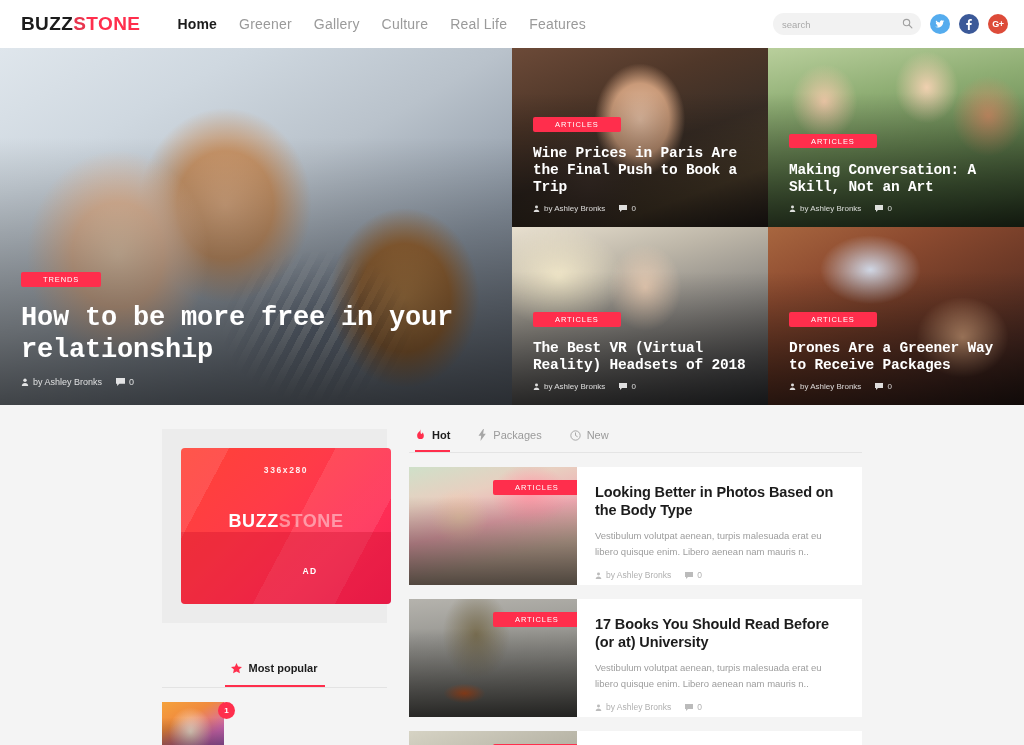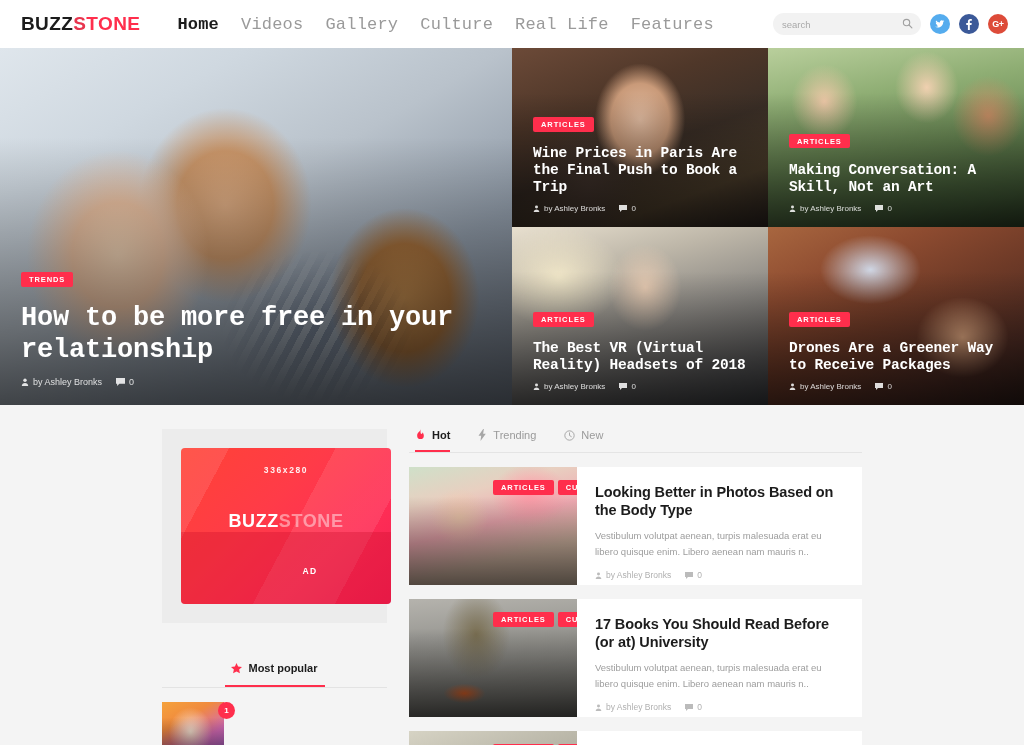--- a/index.html
+++ b/index.html
@@ -29,26 +29,25 @@
   .logo .b { color: #1c1c1c; }
   .logo .s { color: #ff2e4c; }
   .logo .mid { color: #e8354e; }
 
   .nav {
     display: flex; align-items: center;
     margin-left: 37px;
     gap: 22px;
   }
   .nav a {
-    font-size: 17px;
+    font-size: 14px;
     color: #9a9a9a;
     text-decoration: none;
     letter-spacing: .2px;
     white-space: nowrap;
-    font-family: Liberation Mono, monospace;
   }
   .nav a.active { color: #1c1c1c; font-weight: 700; }
 
   .header-right {
     margin-left: auto;
     display: flex; align-items: center;
     gap: 9px;
     margin-right: 16px;
   }
   .search-box {
@@ -157,23 +156,23 @@
     background:
       radial-gradient(ellipse 30px 34px at 46% 48%, #f6e2d0 0%, rgba(246,226,208,0) 72%),
       linear-gradient(150deg, #f5a23c 0%, #f08a3e 30%, #d46ab4 62%, #9b63d8 100%);
   }
 
   .badge {
     display: inline-block;
     background: #ff2e4c;
     color: #fff;
     font-size: 7.5px;
-    font-weight: 700;
+    font-weight: 400;
     letter-spacing: .9px;
-    padding: 4px 8px 3px;
+    padding: 4px 22px 3px;
     border-radius: 2px;
     line-height: 1;
     vertical-align: top;
   }
   .hero-body {
     position: absolute;
     left: 21px; right: 18px; bottom: 14px;
     z-index: 3;
   }
   .hero-left .hero-body { left: 21px; right: 40px; bottom: 18px; }
@@ -333,21 +332,21 @@
 </head>
 <body>
 
 <div class="header">
   <div class="logo">
     <span class="b">BUZZ</span><span class="mid">S</span><span class="s">TONE</span>
   </div>
 
   <nav class="nav">
     <a href="#" class="active">Home</a>
-    <a href="#">Videos</a>
+    <a href="#">Greener</a>
     <a href="#">Gallery</a>
     <a href="#">Culture</a>
     <a href="#">Real Life</a>
     <a href="#">Features</a>
   </nav>
 
   <div class="header-right">
     <div class="search-box">
       <input type="text" placeholder="search" style="">
       <svg class="search-ico" viewBox="0 0 16 16" fill="none" stroke="#a0a0a0" stroke-width="1.6">
@@ -533,21 +532,21 @@
         <div class="tab active">
           <svg width="11" height="12" viewBox="0 0 16 18" fill="#ff2e4c">
               <path d="M8 0C8 4 3 5 3 10a5 5 0 0010 0c0-2-1-3.5-2-5 0 1.5-.7 2.5-1.5 2.5S8 6 8 4.5 8 1.5 8 0z"></path>
             </svg>
           <span>Hot</span>
         </div>
         <div class="tab">
           <svg width="9" height="12" viewBox="0 0 12 18" fill="#a6a6a6">
               <path d="M7 0L0 10h4l-1 8 8-11H7l1-7z"></path>
             </svg>
-          <span>Trending</span>
+          <span>Packages</span>
         </div>
         <div class="tab">
           <svg width="11" height="11" viewBox="0 0 16 16" fill="none" stroke="#a6a6a6" stroke-width="1.4">
               <circle cx="8" cy="8" r="6.8"></circle>
               <path d="M8 4.2V8l2.6 1.6" stroke-linecap="round"></path>
             </svg>
           <span>New</span>
         </div>
       </div>
       <div class="tabs-rule"></div>

